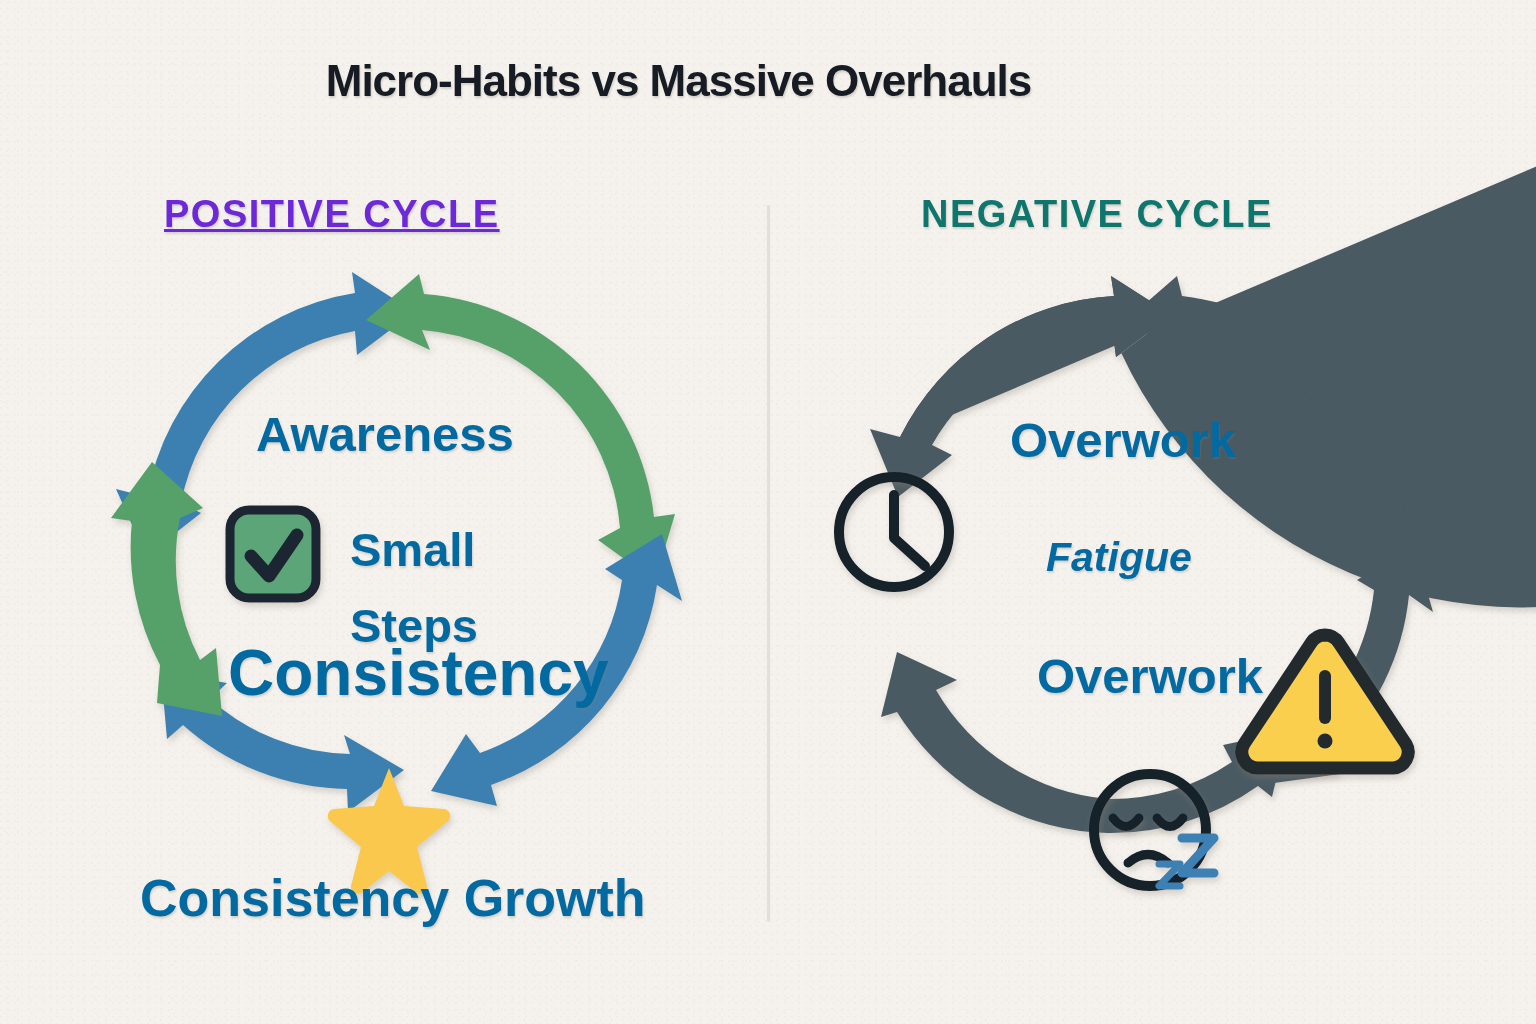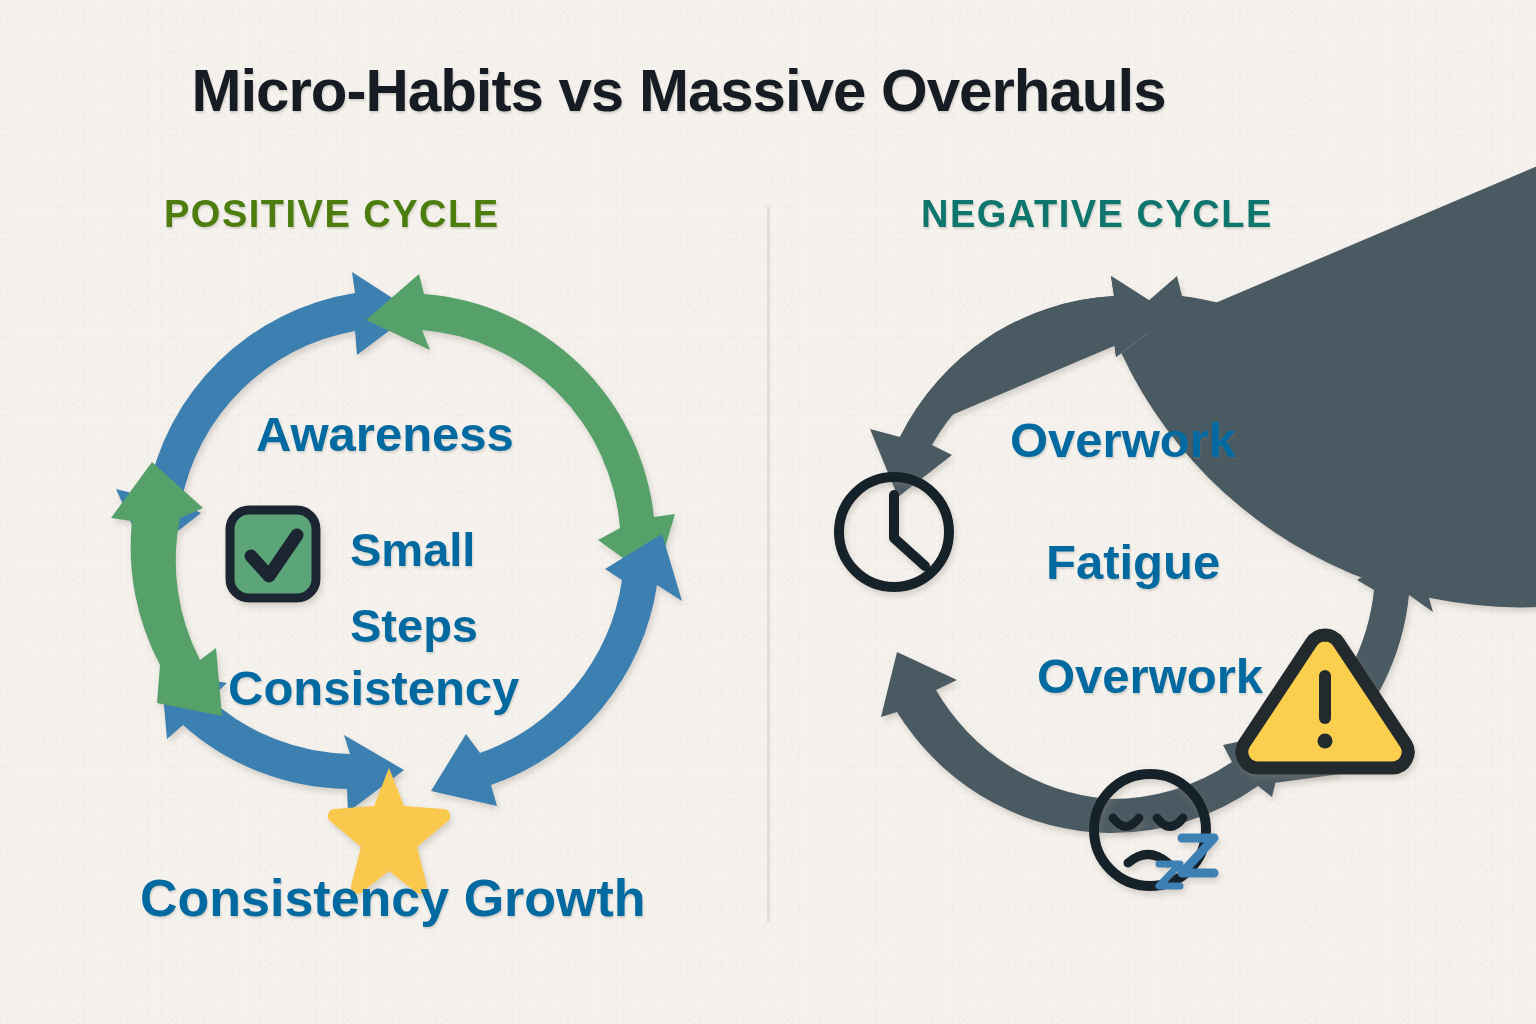--- a/index.html
+++ b/index.html
@@ -30,37 +30,38 @@
       radial-gradient(circle at 61% 73%, #8a8070 0 1px, transparent 1px),
       radial-gradient(circle at 37% 91%, #8a8070 0 1px, transparent 1px);
     background-size: 7px 7px, 11px 11px, 13px 13px;
   }
   .title {
     position: absolute;
     top: 56px;
     left: 0;
     width: 1357px;
     text-align: center;
-    font-size: 60px;
+    font-size: 44px;
     font-weight: bold;
     color: #171c24;
     letter-spacing: -1px;
     text-shadow: 1px 2px 2px rgba(130,125,115,.30);
   }
   .col-head {
     position: absolute;
     top: 193px;
     font-size: 38px;
     font-weight: bold;
     letter-spacing: 1.5px;
     text-shadow: 1px 2px 2px rgba(130,125,115,.28);
   }
   #head-positive {
     left: 164px;
-    color: #4d7c0f;
+    color: #6d28d9;
+    text-decoration: underline;
   }
   #head-negative {
     left: 921px;
     color: #0f766e;
   }
   .divider {
     position: absolute;
     left: 767px;
     top: 205px;
     width: 3px;
@@ -70,24 +71,24 @@
   }
   .node-label {
     position: absolute;
     font-weight: bold;
     color: #0369a1;
     text-shadow: 1px 2px 2px rgba(130,125,115,.28);
     white-space: nowrap;
   }
   #lbl-awareness   { left: 256px; top: 406px; font-size: 49px; }
   #lbl-smallsteps  { left: 350px; top: 512px; font-size: 47px; line-height: 76px; white-space: normal; width: 190px; }
-  #lbl-consistency { left: 228px; top: 660px; font-size: 49px; }
+  #lbl-consistency { left: 228px; top: 636px; font-size: 64px; }
   #lbl-growth      { left: 140px; top: 868px; font-size: 52px; }
   #lbl-overwork    { left: 1010px; top: 412px; font-size: 49px; }
-  #lbl-fatigue     { left: 1046px; top: 534px; font-size: 49px; }
+  #lbl-fatigue     { left: 1046px; top: 534px; font-size: 41px; font-style: italic; }
   #lbl-decline     { left: 1037px; top: 648px; font-size: 49px; }
 </style>
 </head>
 <body>
 
 <div class="noise"></div>
 
 <div class="title">Micro-Habits vs Massive Overhauls</div>
 
 <div class="col-head" id="head-positive">POSITIVE CYCLE</div>

